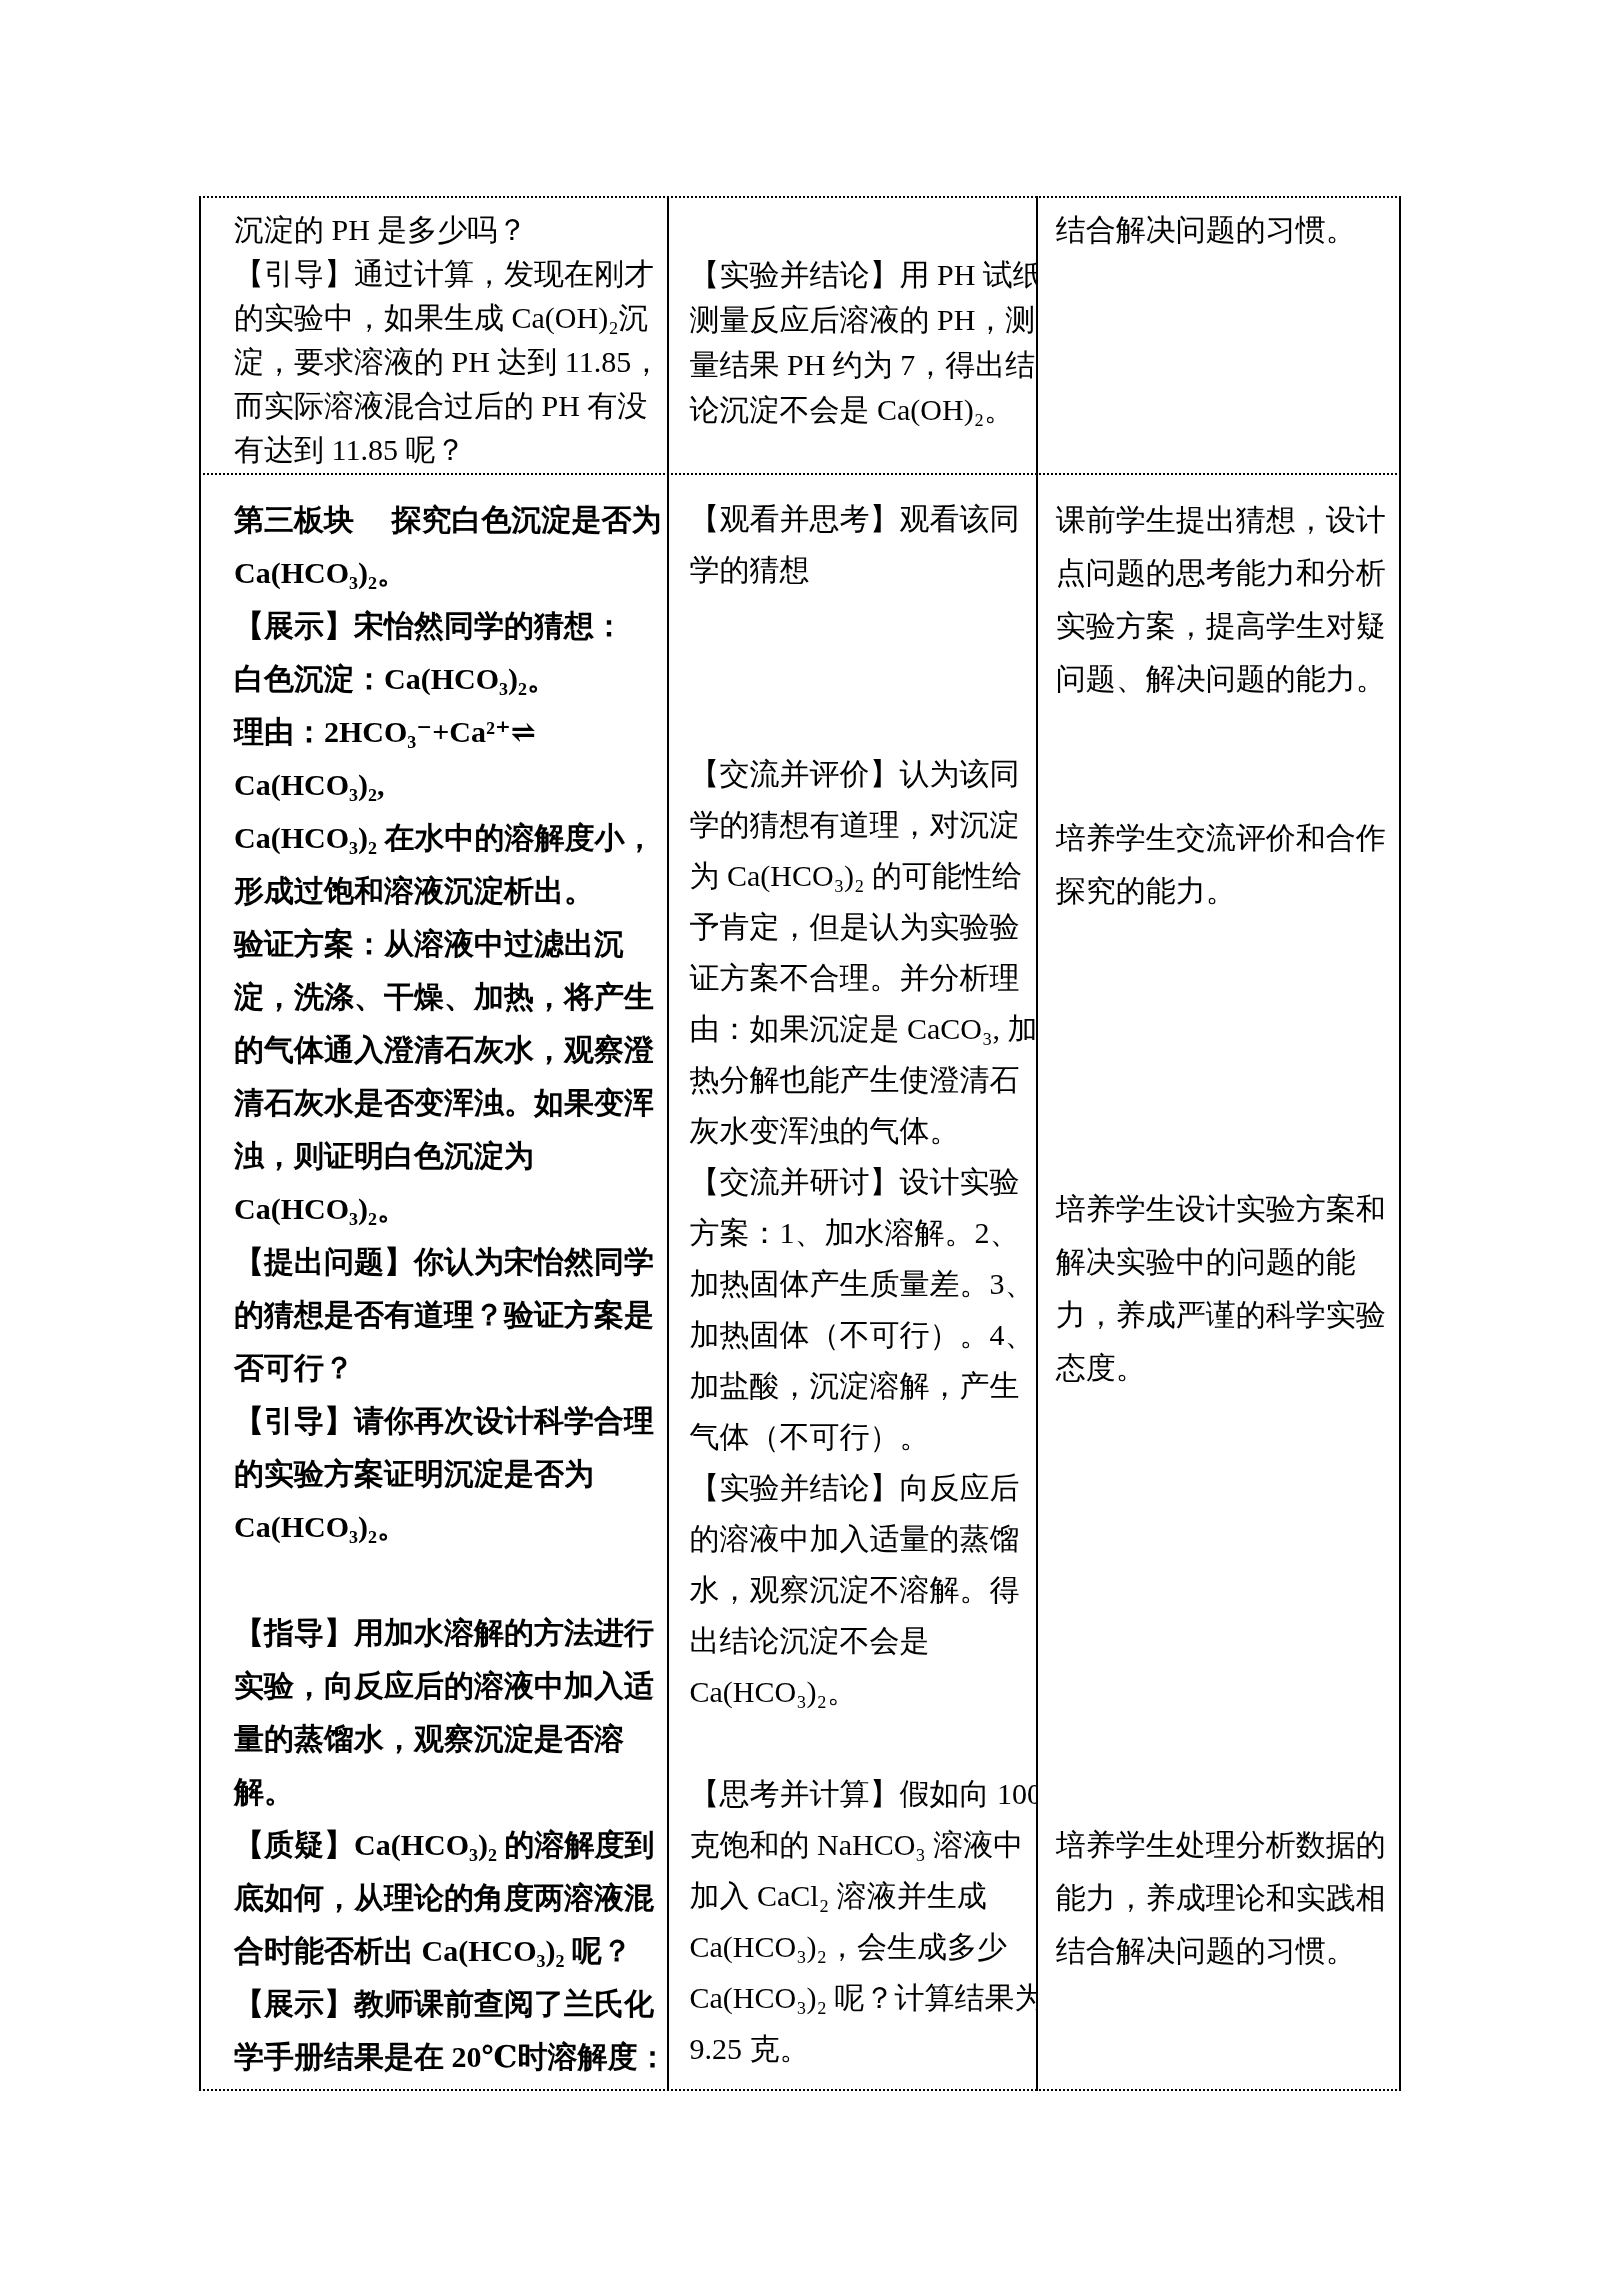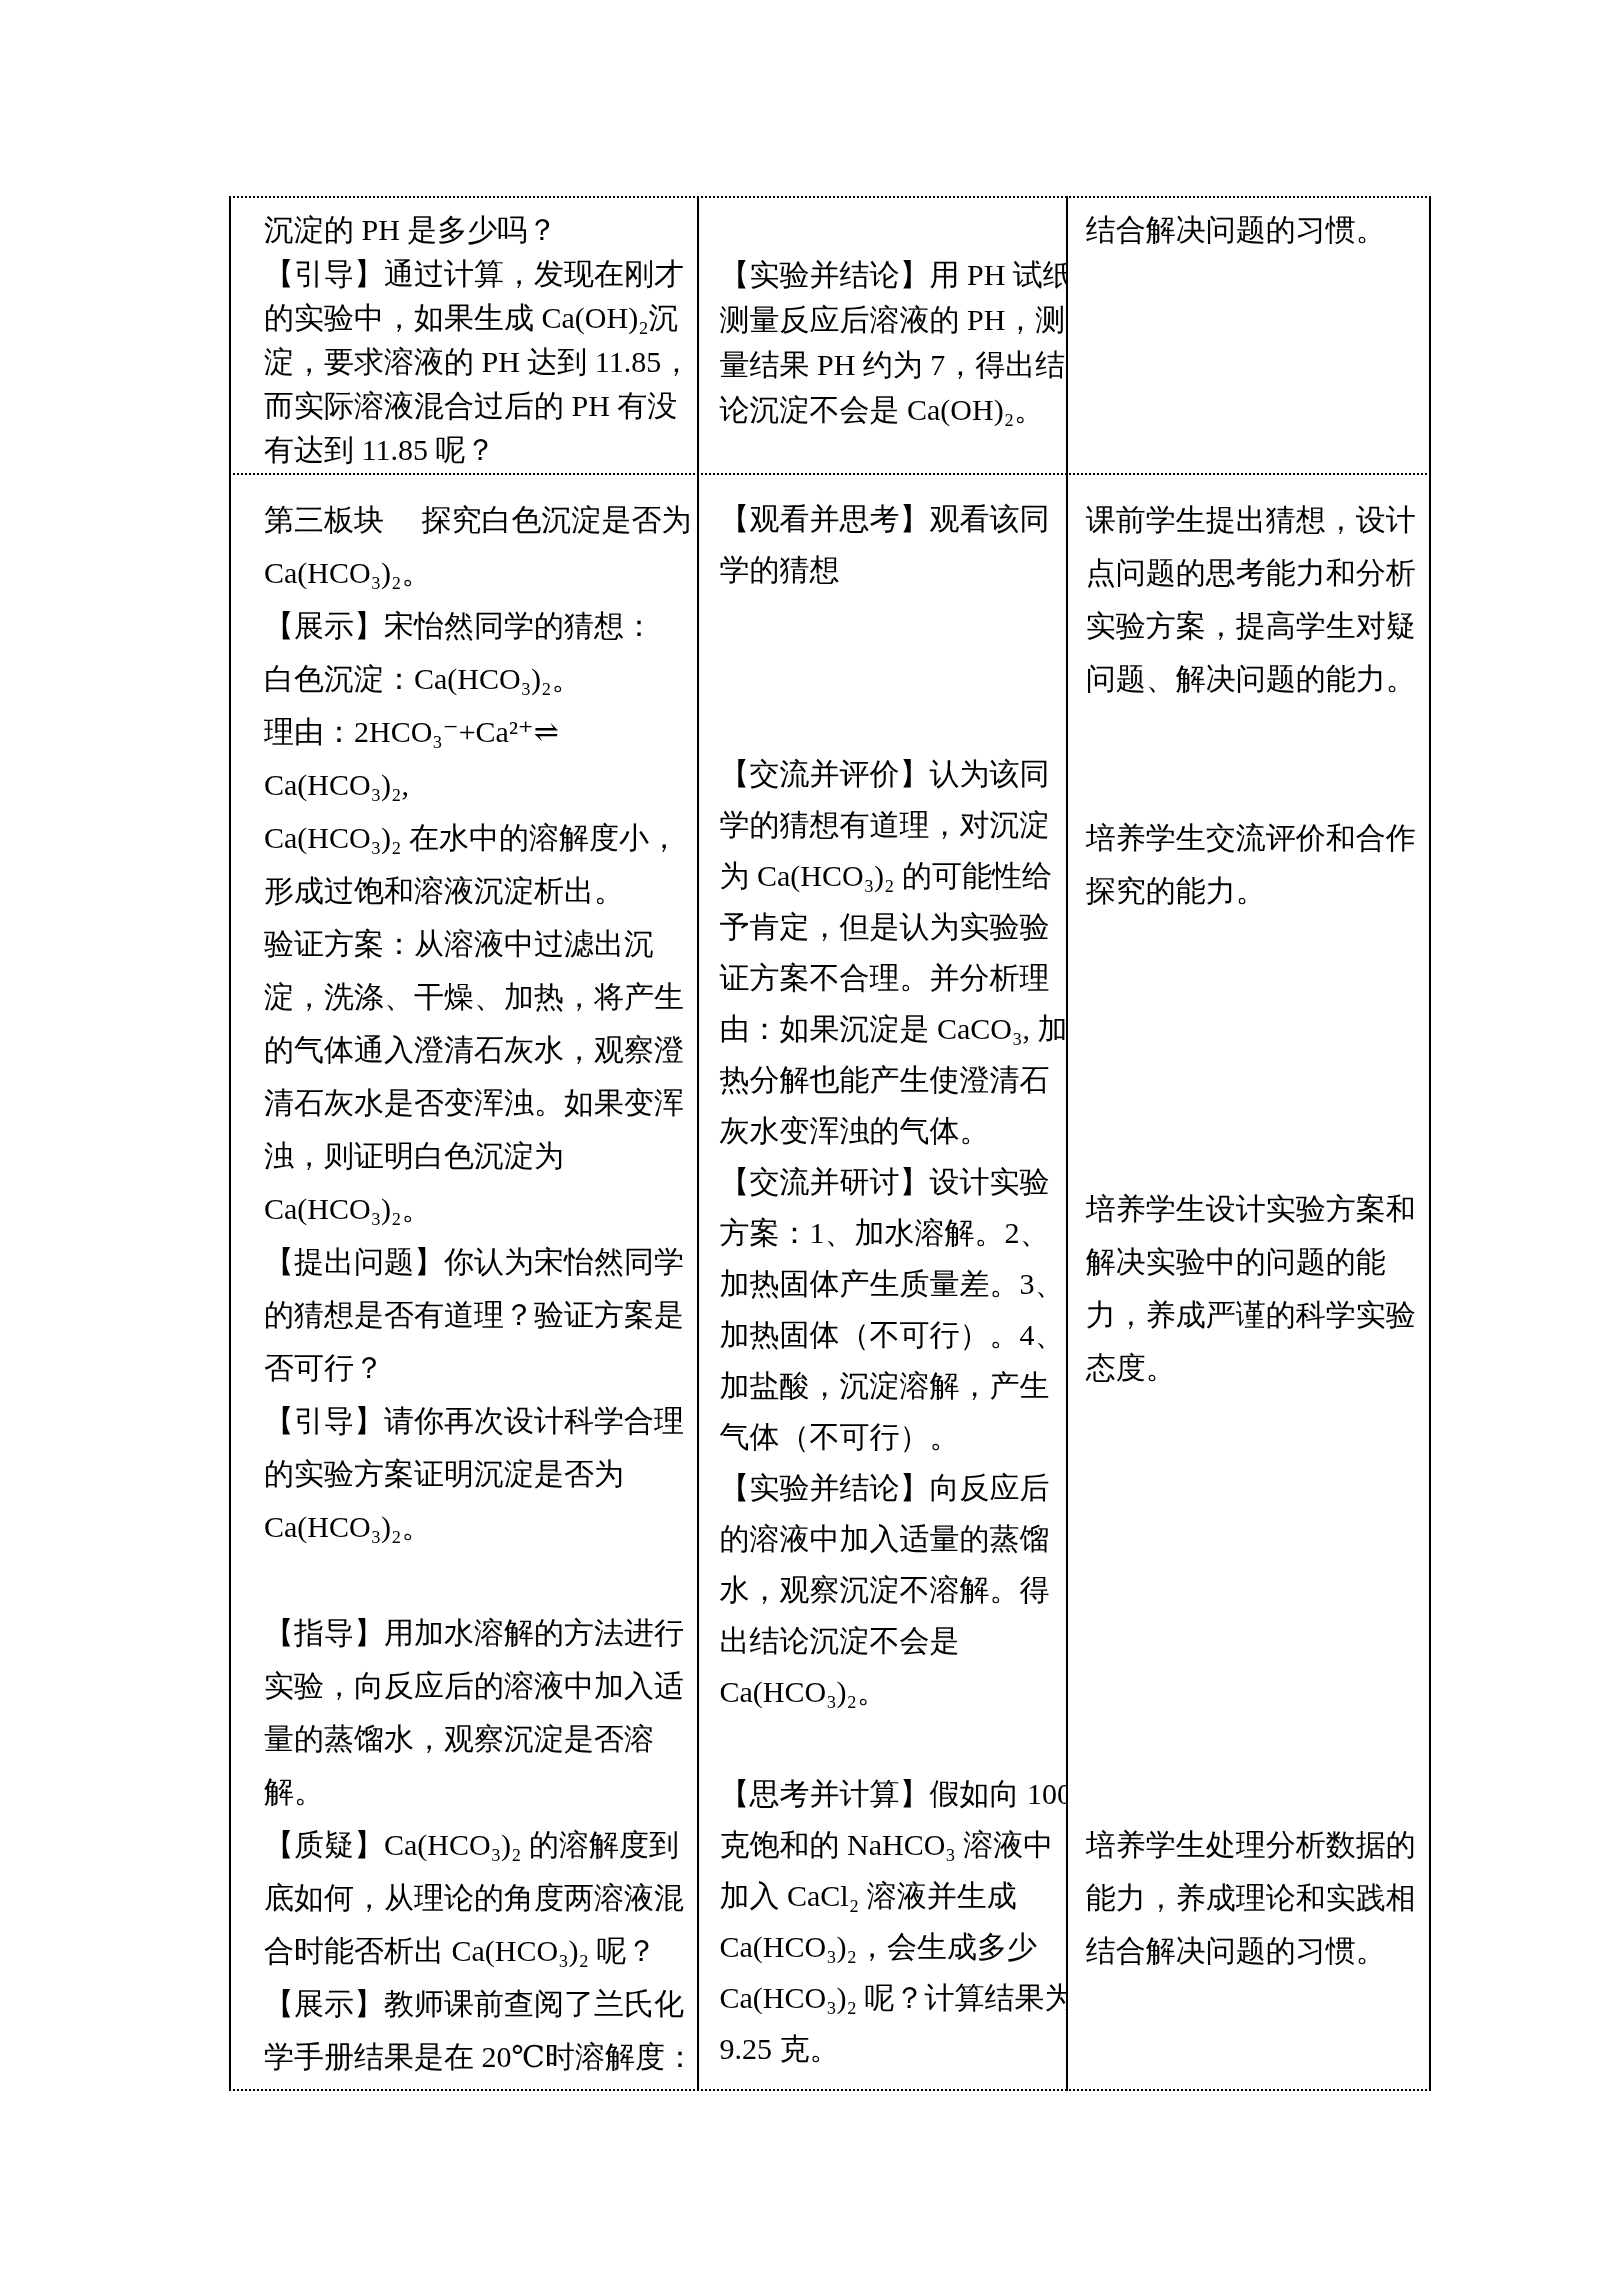--- a/index.html
+++ b/index.html
@@ -5,37 +5,37 @@
 <style>
   html,body{margin:0;padding:0;background:#e8e8e8;}
   .page{
     position:relative;
     width:1623px;height:2295px;
     background:#ffffff;
     color:#000;
     font-family:"Liberation Serif","DejaVu Serif",serif;
     overflow:hidden;
   }
-  .tbl{position:absolute;left:199px;top:196px;width:1202px;height:1895px;margin-left:30px;}
+  .tbl{position:absolute;left:199px;top:196px;width:1202px;height:1895px;}
   .vline{position:absolute;top:0;bottom:0;width:2px;background:#000;}
   .v0{left:0;}
   .v1{left:468px;}
   .v2{left:837px;}
   .v3{left:1200px;}
   .hline{position:absolute;left:0;right:0;height:0;border-top:2px dotted #000;}
   .h-top{top:0;}
   .h-mid{top:277px;}
   .h-bot{top:1893px;}
   .cell{position:absolute;box-sizing:border-box;overflow:hidden;}
   .r1{top:2px;height:275px;}
   .r2{top:280px;height:1614px;}
   .c1{left:2px;width:466px;padding:9.5px 9.5px 0 33px;}
   .c2{left:470px;width:367px;padding:9.5px 6.8px 0 20.5px;}
   .c3{left:839px;width:361px;padding:9.5px 6.8px 0 17.7px;}
-  .r2.c1{padding-top:17px;}
+  .r2.c1{padding-top:17px;font-weight:bold;}
   .r2.c2{padding-top:17px;}
   .r2.c3{padding-top:17px;font-family:Liberation Serif, serif;}
   .line{
     font-size:30px;
     line-height:1;
     display:flex;
     align-items:center;
     white-space:pre;
   }
   .r1.c1 .line{height:44px;}

